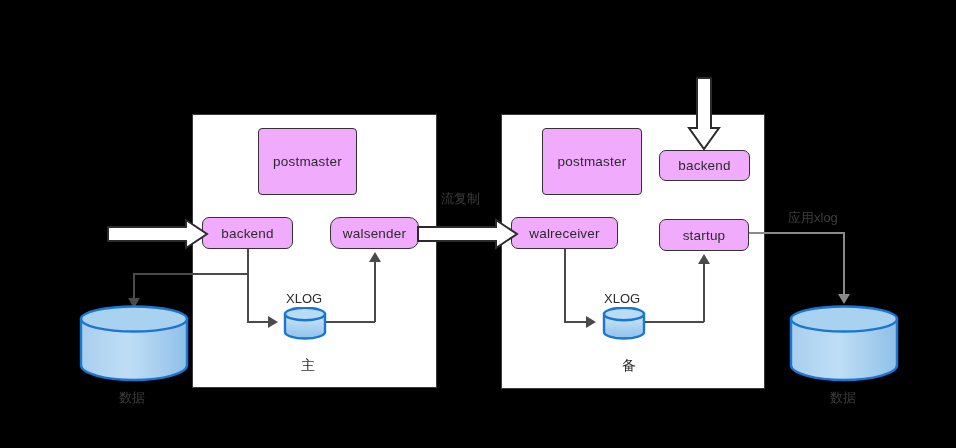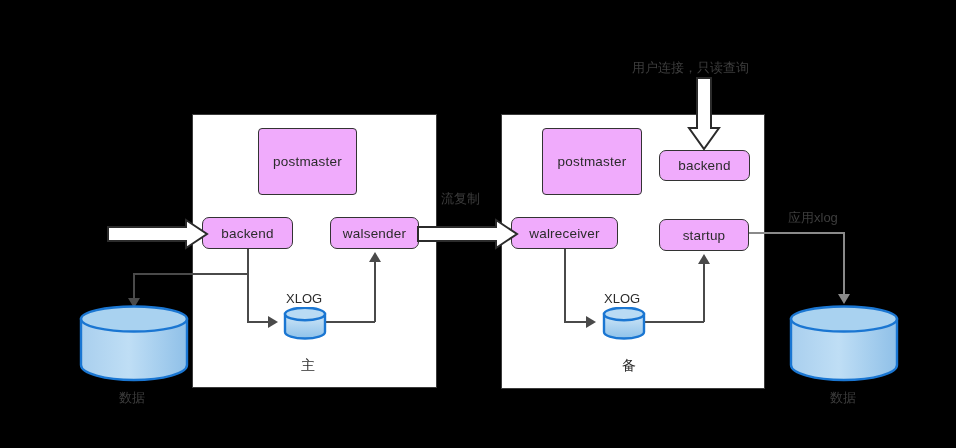--- a/index.html
+++ b/index.html
@@ -73,21 +73,21 @@
   <div class="ah up" style="left:698px;top:254px;"></div>
 
   <div class="pbox sharp" style="left:258px;top:128px;width:99px;height:67px;">
     <span>postmaster</span>
   </div>
 
   <div class="pbox" style="left:202px;top:217px;width:91px;height:32px;">
     <span>backend</span>
   </div>
 
-  <div class="pbox" style="left:330px;top:217px;width:89px;height:32px;">
+  <div class="pbox" style="left:330px;top:217px;width:89px;height:32px;border-radius:10px;">
     <span>walsender</span>
   </div>
 
   <div class="lbl onwhite" style="left:286px;top:291px;">XLOG</div>
   <div class="cyl" style="left:283px;top:307px;">
     <svg width="44" height="33" viewBox="0 0 44 33">
       <defs>
         <linearGradient id="gsm1" x1="0" y1="0" x2="0" y2="1">
           <stop offset="0%" stop-color="#cfe6f7"></stop>
           <stop offset="100%" stop-color="#8ec2ea"></stop>
@@ -138,21 +138,20 @@
     </svg>
   </div>
 
   <div class="lbl" style="left:441px;top:190px;">流复制</div>
   <div class="block-arrow" style="left:418px;top:219px;">
     <svg width="100" height="30" viewBox="0 0 100 30">
       <path d="M0,8 L78,8 L78,1 L99,15 L78,29 L78,22 L0,22 Z" fill="#ffffff" stroke="#2b2b2b" stroke-width="2"></path>
     </svg>
   </div>
 
-  <div class="lbl" style="left:632px;top:59px;">用户连接，只读查询</div>
   <div class="block-arrow" style="left:688px;top:78px;">
     <svg width="32" height="72" viewBox="0 0 32 72">
       <path d="M9,0 L23,0 L23,50 L31,50 L16,71 L1,50 L9,50 Z" fill="#ffffff" stroke="#2b2b2b" stroke-width="2"></path>
     </svg>
   </div>
 
   <div class="lbl" style="left:788px;top:209px;">应用xlog</div>
   <div class="ln h gray" style="left:749px;top:232px;width:96px;"></div>
   <div class="ln v gray" style="left:843px;top:232px;height:66px;"></div>
   <div class="ah down gray" style="left:838px;top:294px;"></div>

